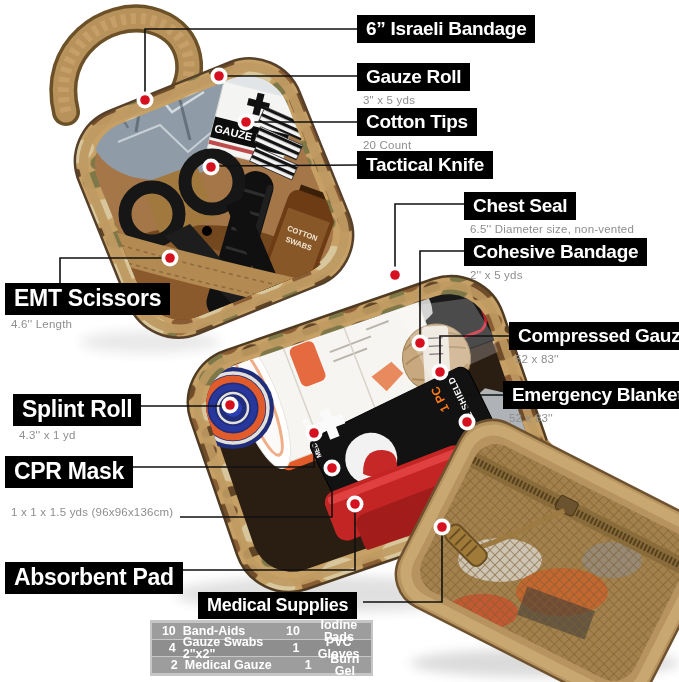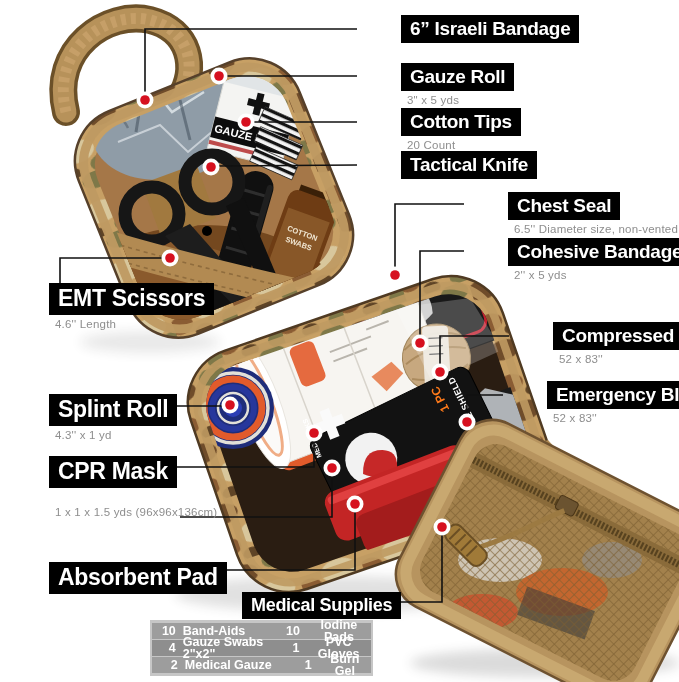--- a/index.html
+++ b/index.html
@@ -3,21 +3,21 @@
 <meta charset="utf-8">
 <style>
   html,body{margin:0;padding:0;background:#fff;}
   #stage{
     position:relative;width:679px;height:682px;background:#fff;overflow:hidden;
     font-family:"Liberation Sans", sans-serif;
   }
   #art, #leads{position:absolute;left:0;top:0;}
   #art{z-index:1;}
   #leads{z-index:20;}
-  .co{position:absolute;z-index:30;margin-left:44px;}
+  .co{position:absolute;z-index:30;}
   .lb{
     display:inline-block;background:#000;color:#fff;font-weight:bold;
     line-height:1;padding:4px 9px 5px 9px;letter-spacing:-0.3px;white-space:nowrap;
   }
   .big .lb{font-size:19px;}
   .sm  .lb{font-size:23px;}
   .md  .lb{font-size:18px;}
   .sub{
     color:#8e8e8e;font-size:11.5px;font-weight:normal;margin:3px 0 0 6px;
     white-space:nowrap;letter-spacing:0.2px;
@@ -360,21 +360,21 @@
     <div class="sub">52 x 83''</div>
   </div>
   <div class="co big" style="left:503px;top:381px">
     <span class="lb">Emergency Blanket</span>
     <div class="sub">52 x 83''</div>
   </div>
   <div class="co sm" style="left:5px;top:283px">
     <span class="lb">EMT Scissors</span>
     <div class="sub">4.6'' Length</div>
   </div>
-  <div class="co sm" style="left:5px;top:394px">
+  <div class="co sm" style="left:13px;top:394px">
     <span class="lb">Splint Roll</span>
     <div class="sub">4.3'' x 1 yd</div>
   </div>
   <div class="co sm" style="left:5px;top:456px">
     <span class="lb">CPR Mask</span>
   </div>
   <div class="co sm" style="left:5px;top:503px">
     <div class="sub">1 x 1 x 1.5 yds (96x96x136cm)</div>
   </div>
   <div class="co sm" style="left:5px;top:562px">

